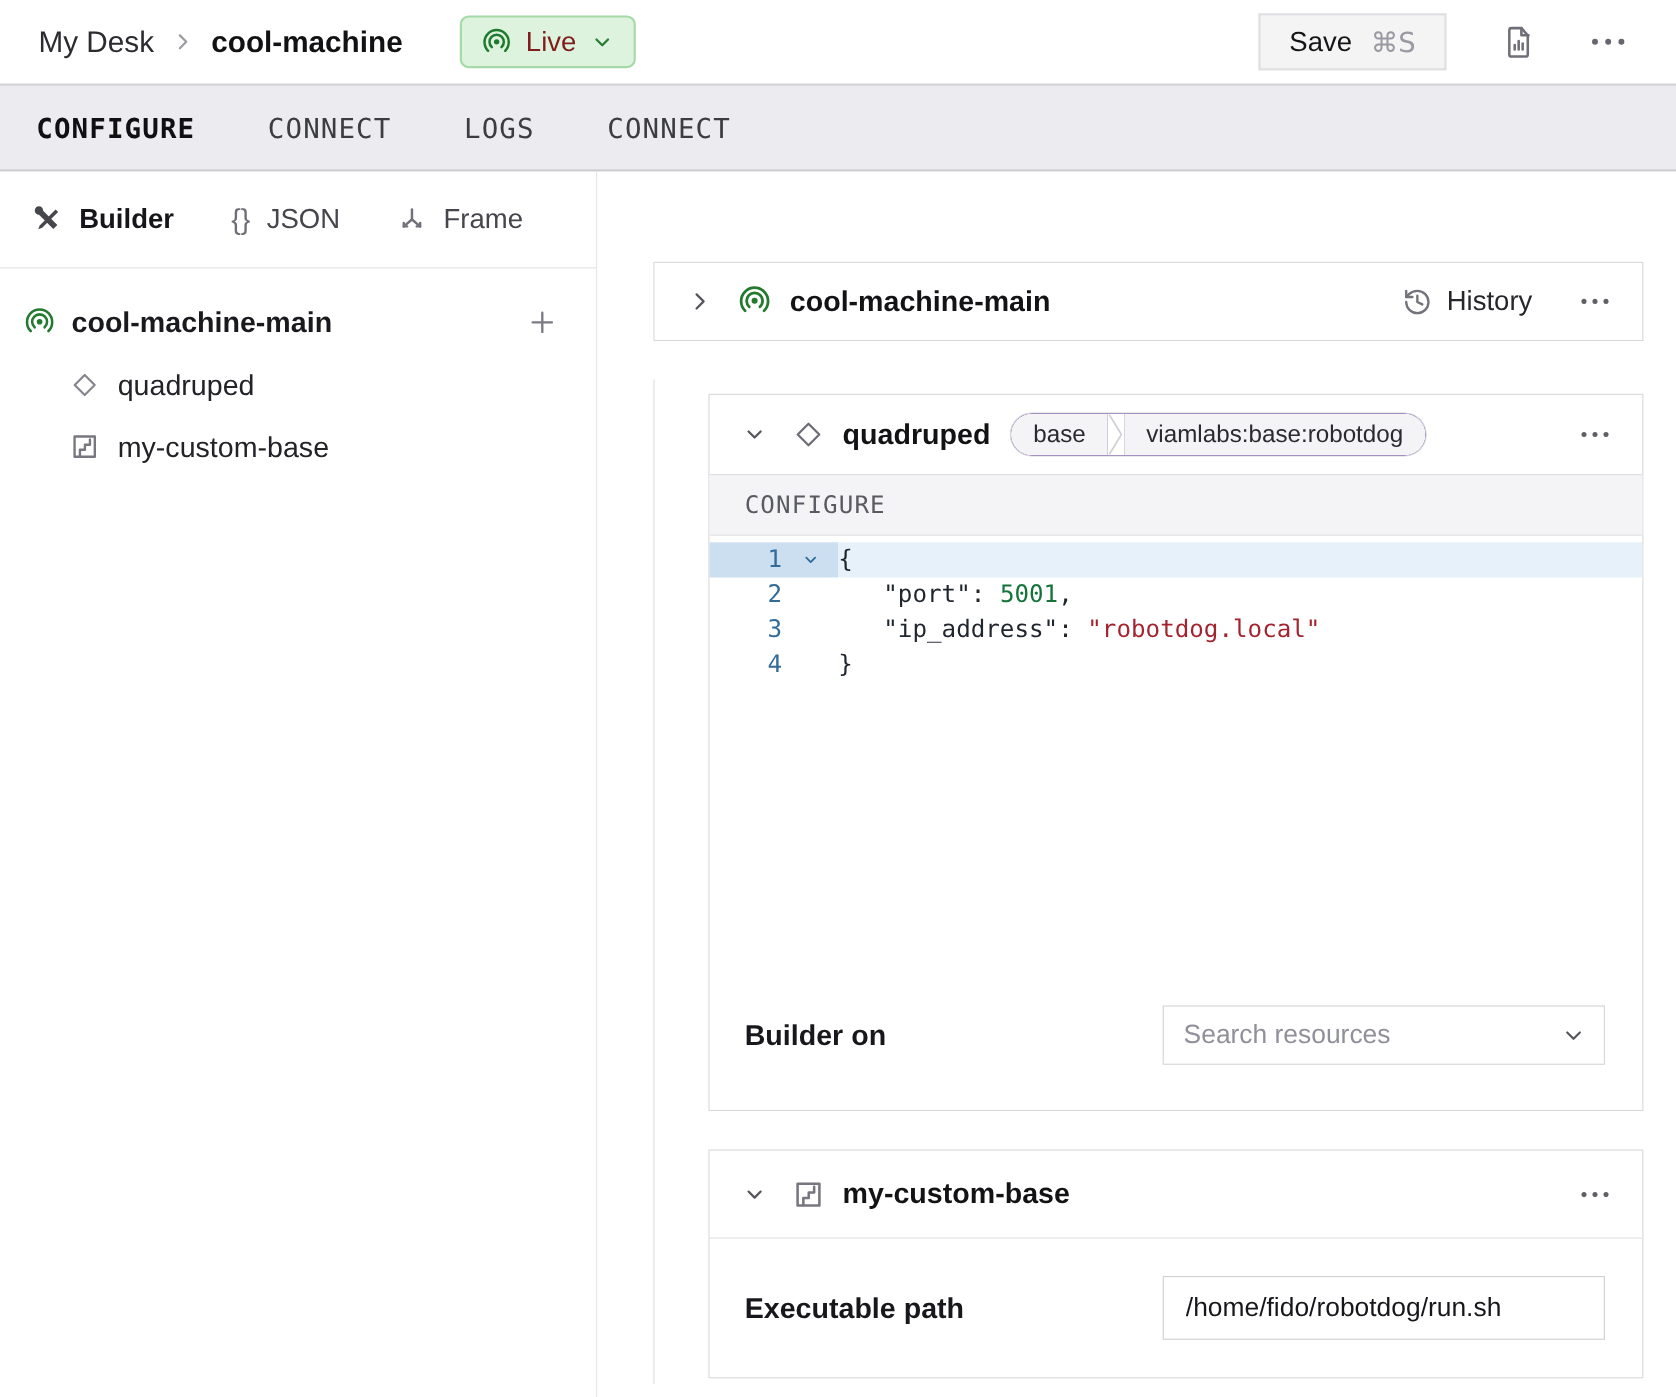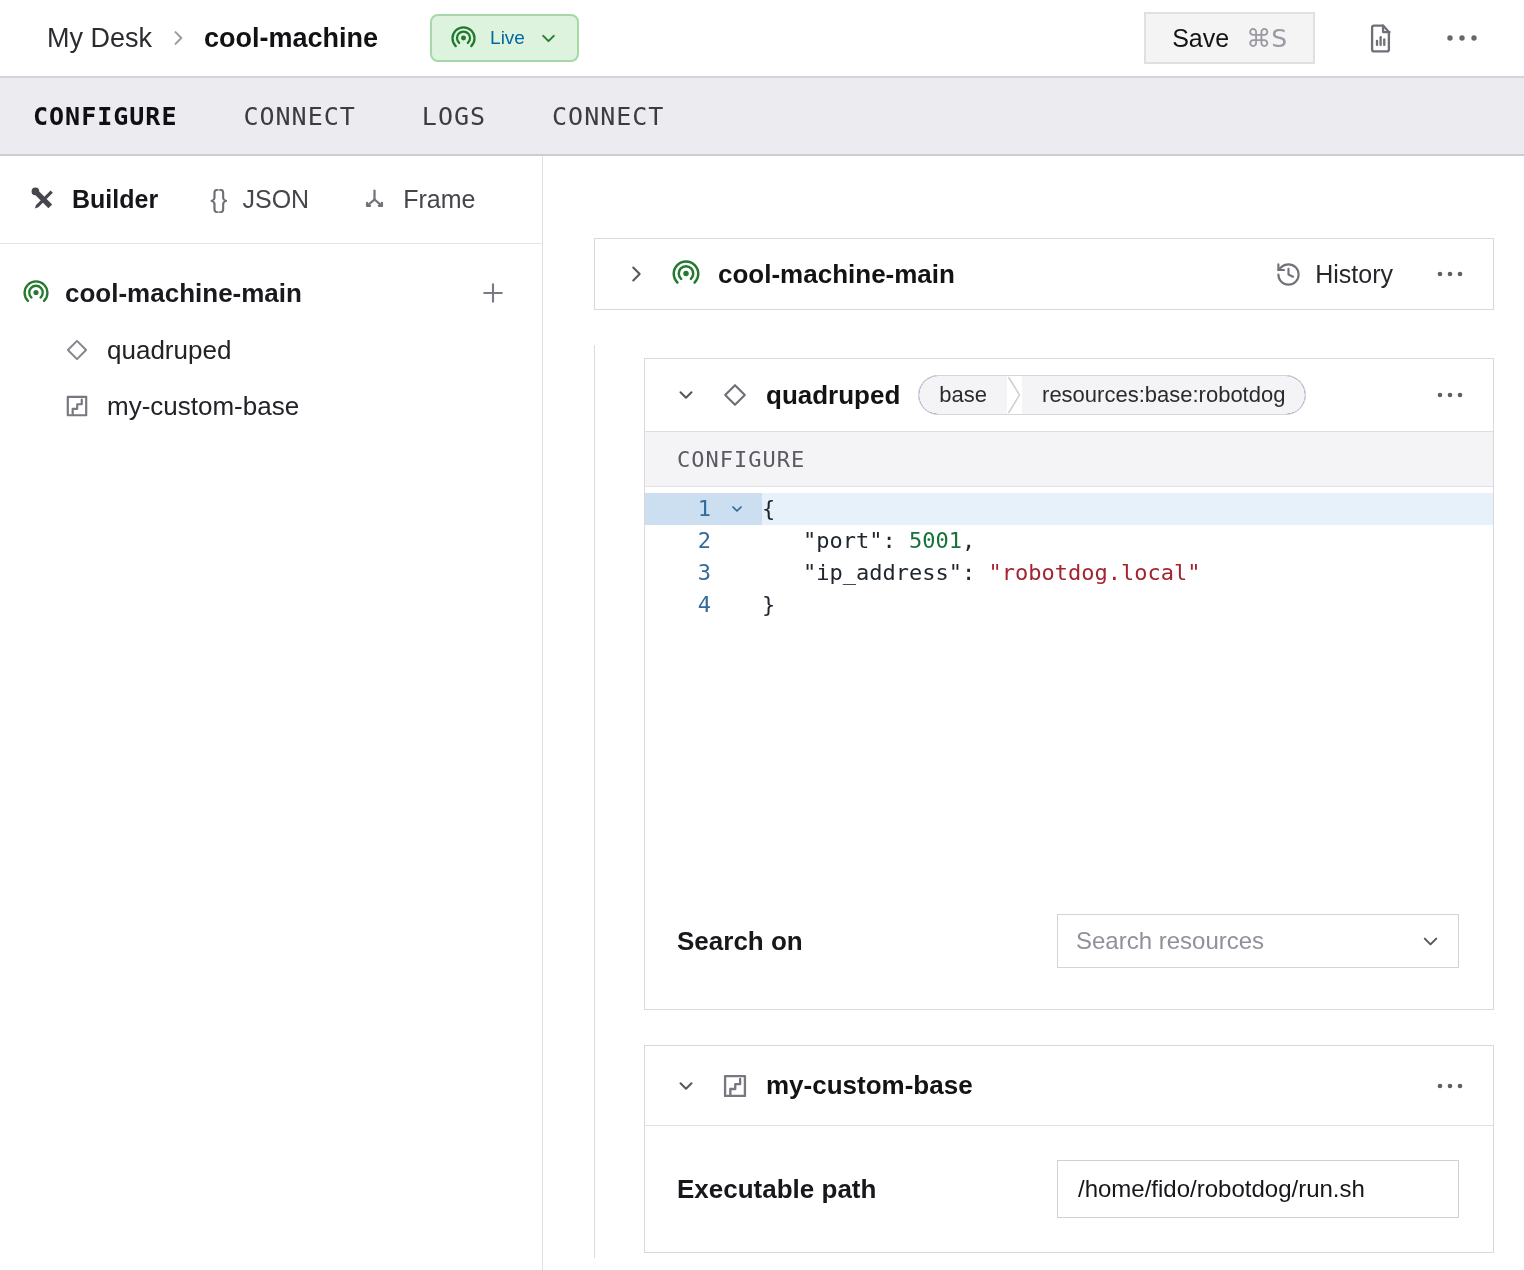--- a/index.html
+++ b/index.html
@@ -4,27 +4,27 @@
 <style>
   * { margin:0; padding:0; box-sizing:border-box; }
   html,body { width:1524px; height:1270px; }
   body {
     font-family:"Liberation Sans", sans-serif;
     background:#ffffff; color:#1c1c21; overflow:hidden; position:relative;
   }
   svg { display:block; }
 
   
-  .topbar { height:76px; display:flex; align-items:center; padding:0 46px 0 47px; background:#fff; }
+  .topbar { height:76px; display:flex; align-items:center; padding:0 46px 0 35px; background:#fff; }
   .crumb-root { font-size:27px; color:#2b2b30; cursor:pointer; }
   .crumb-sep { margin:0 16px; }
   .crumb-current { font-size:27px; font-weight:700; color:#121215; }
   .live-badge { margin-left:52px; height:48px; background:#ddf3dd; border:2px solid #a5d9a8;
     border-radius:8px; display:flex; align-items:center; gap:13px; padding:0 18px; cursor:pointer; }
-  .live-label { font-size:19px; color:#0369a1; }
+  .live-label { font-size:25px; color:#7f1d1d; }
   .save-btn { margin-left:auto; height:52px; background:#f4f4f5; border:2px solid #e0e0e3;
     display:flex; align-items:center; gap:17px; padding:0 26px; cursor:pointer; }
   .save-label { font-size:25px; color:#141417; }
   .save-shortcut { font-size:25px; color:#9a9aa2; font-family:"DejaVu Sans", sans-serif; }
   .hdr-icon-btn { margin-left:50px; cursor:pointer; display:flex; align-items:center; }
 
   
   .tabbar { height:80px; background:#ecebf0; border-top:2px solid #d4d4d8; border-bottom:2px solid #cbcbd0;
     display:flex; align-items:center; gap:66px; padding-left:33px; }
   .tab { font-family:"DejaVu Sans Mono", monospace; font-size:25px; letter-spacing:1px;
@@ -253,21 +253,21 @@
           <path d="M12 3.6 L20.4 12 L12 20.4 L3.6 12 Z"></path>
         </svg>
         <span class="card-title" style="margin-left:17px">quadruped</span>
         <span class="badge">
           <span class="badge-seg">base</span>
           <span class="badge-sep">
             <svg width="15" height="40" viewBox="0 0 15 40">
                 <path d="M1.5 2 L12.5 20 L1.5 38" fill="none" stroke="#cfcfd4" stroke-width="1.5"></path>
               </svg>
           </span>
-          <span class="badge-seg">resources:base:robotdog</span>
+          <span class="badge-seg">viamlabs:base:robotdog</span>
         </span>
         <span class="ellipsis" style="margin-left:auto">
           <svg width="26" height="6" viewBox="0 0 26 6">
             <circle cx="3" cy="3" r="2.3" fill="#5f5f66"></circle>
               <circle cx="13" cy="3" r="2.3" fill="#5f5f66"></circle>
               <circle cx="23" cy="3" r="2.3" fill="#5f5f66"></circle>
           </svg>
         </span>
       </div>
 
@@ -304,21 +304,21 @@
         <div class="code-line">
           <span class="gutter">
             <span class="lnum">4</span>
             <span class="fold"></span>
           </span>
           <span class="ltext"><span class="tok-p">}</span></span>
         </div>
       </div>
 
       <div class="depends-row">
-        <span class="field-label">Search on</span>
+        <span class="field-label">Builder on</span>
         <span class="select">
           <input type="text" placeholder="Search resources" style="">
           <svg class="st" width="23" height="23" viewBox="0 0 24 24" stroke="#55555c" stroke-width="2">
               <polyline points="6 9 12 15 18 9"></polyline>
             </svg>
         </span>
       </div>
     </section>
 
     <section class="card card3">

